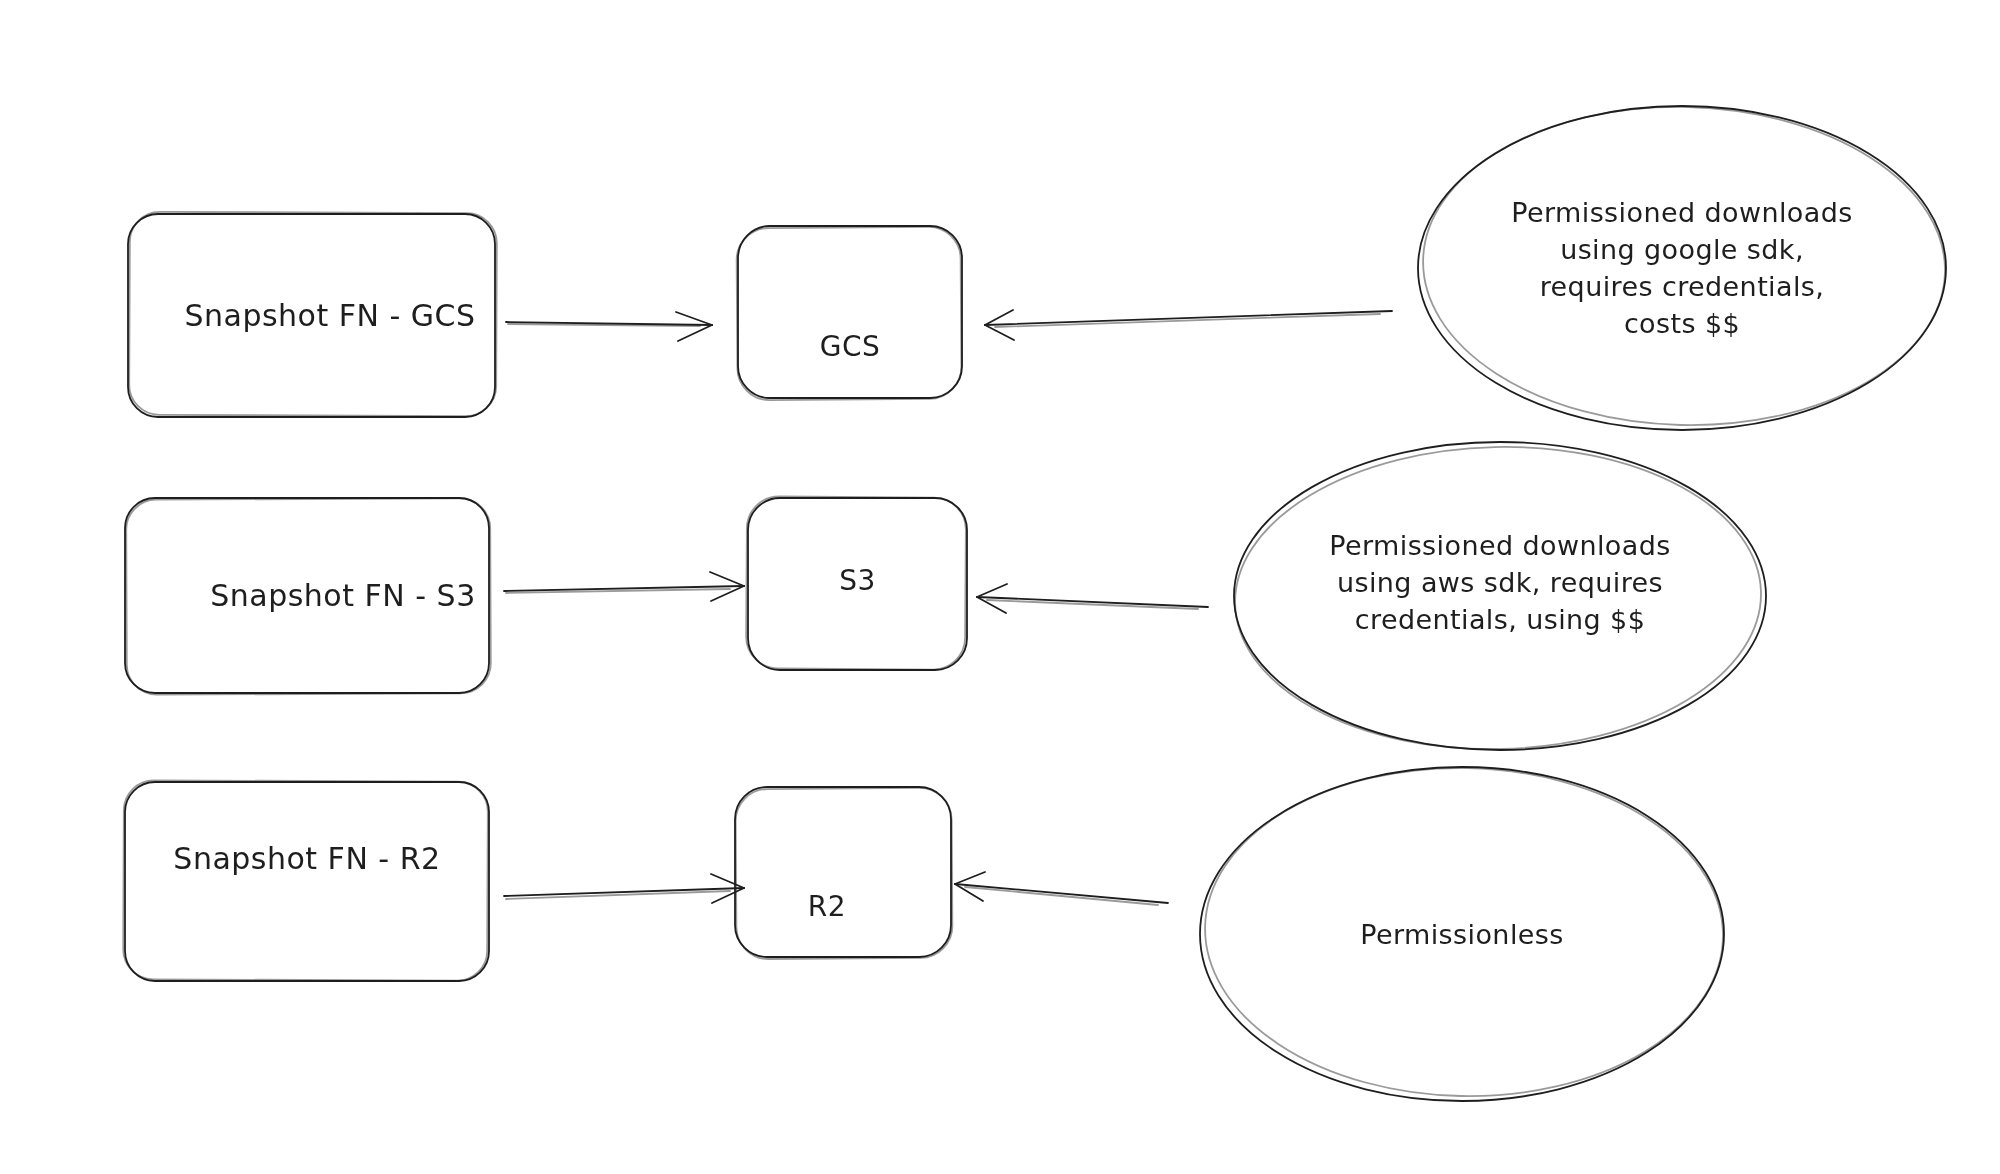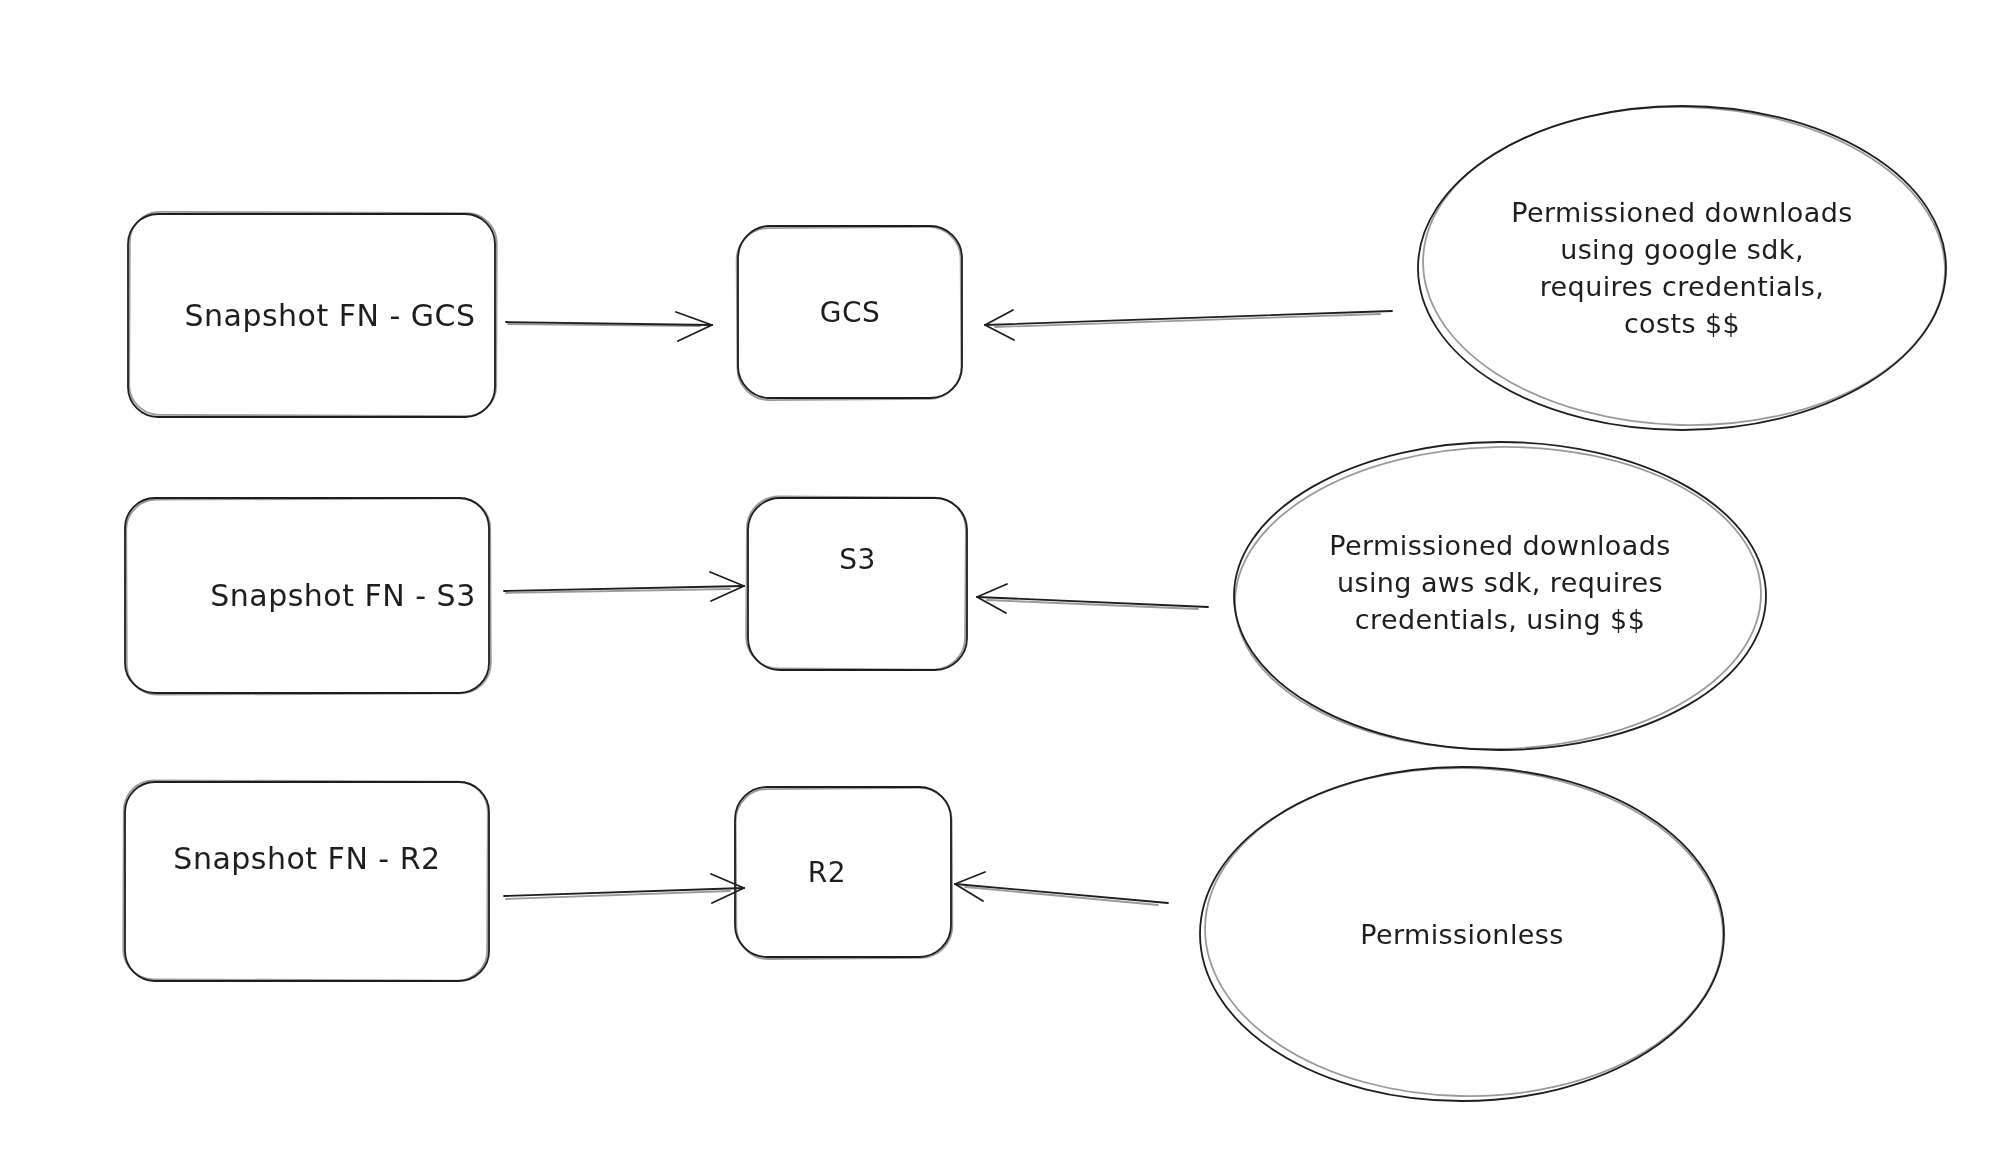--- a/index.html
+++ b/index.html
@@ -33,21 +33,21 @@
   .node-label {
     position: absolute;
     display: flex;
     align-items: center;
     justify-content: center;
     text-align: center;
     letter-spacing: 0.5px;
     white-space: nowrap;
   }
   .source-label { font-size: 30px; }
-  .target-label { font-size: 28px; }
+  .target-label { font-size: 28px; margin-top: 34px; }
   .note-label {
     position: absolute;
     display: flex;
     flex-direction: column;
     align-items: center;
     justify-content: center;
     text-align: center;
     font-size: 27px;
     line-height: 37px;
     letter-spacing: 0.4px;
@@ -140,21 +140,21 @@
   <div class="node-label source-label" style="left:128px; top:214px; width:404px; height:203px;">Snapshot FN - GCS</div>
   <div class="node-label target-label" style="left:738px; top:226px; width:224px; height:172px;">GCS</div>
   <div class="note-label" style="left:1418px; top:106px; width:528px; height:324px;">
     <div>Permissioned downloads</div>
     <div>using google sdk,</div>
     <div>requires credentials,</div>
     <div>costs $$</div>
   </div>
 
   <div class="node-label source-label" style="left:125px; top:498px; width:436px; height:195px;">Snapshot FN - S3</div>
-  <div class="node-label target-label" style="left:748px; top:495px; width:219px; height:128px;">S3</div>
+  <div class="node-label target-label" style="left:748px; top:482px; width:219px; height:128px;">S3</div>
   <div class="note-label" style="left:1234px; top:442px; width:532px; height:308px; padding-bottom:28px; box-sizing:border-box;">
     <div>Permissioned downloads</div>
     <div>using aws sdk, requires</div>
     <div>credentials, using $$</div>
   </div>
 
   <div class="node-label source-label" style="left:125px; top:782px; width:364px; height:153px;">Snapshot FN - R2</div>
   <div class="node-label target-label" style="left:735px; top:787px; width:184px; height:170px;">R2</div>
   <div class="note-label" style="left:1200px; top:767px; width:524px; height:334px;text-align:center;">
     <div>Permissionless</div>

